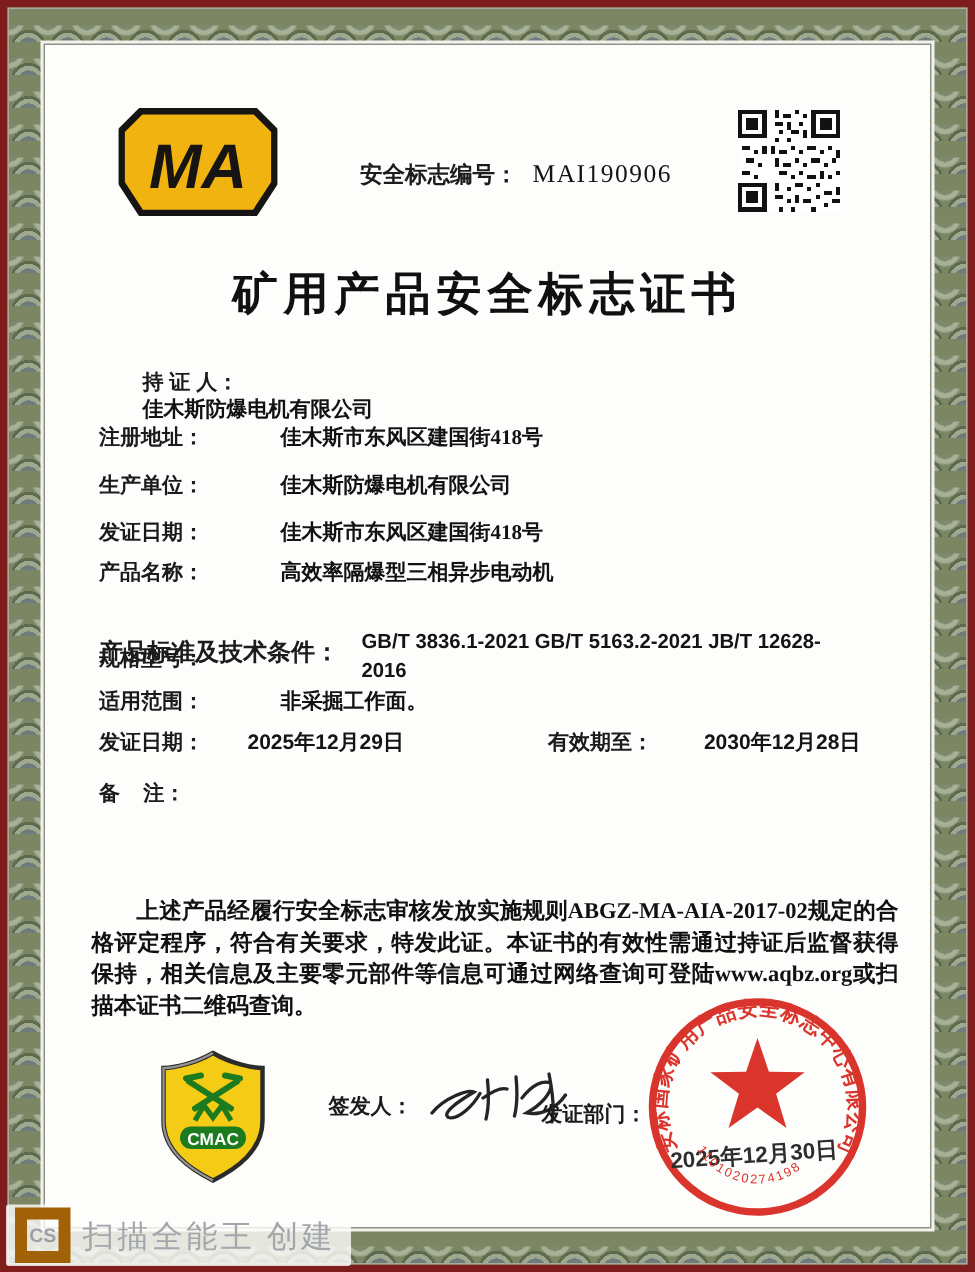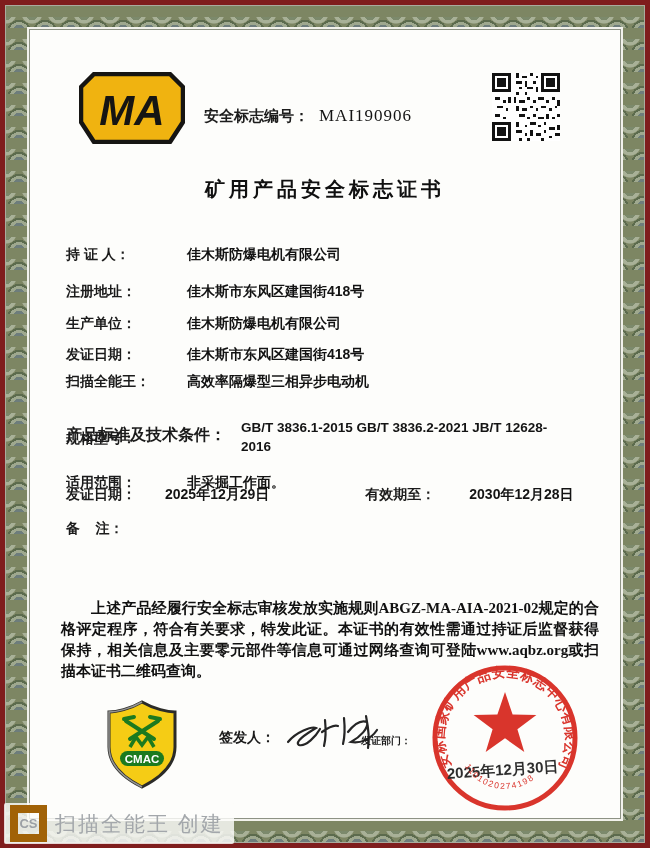--- a/index.html
+++ b/index.html
@@ -15,38 +15,38 @@
       #7d8663;
   }
   .paper{
     position:absolute;inset:29px;
     background:#fdfdfb;
     border:1px solid #8d9284;
     box-shadow:0 0 0 2px #f2f2ec;
   }
   .abs{position:absolute;}
   
-  .mark-row{position:absolute;left:174px;top:76px;width:280px;display:flex;align-items:baseline;gap:10px;}
+  .mark-row{position:absolute;left:174px;top:76px;width:280px;display:flex;align-items:baseline;justify-content:center;gap:10px;}
   .mark-label{font-family:"Liberation Sans",sans-serif;font-weight:bold;font-size:15px;color:#1c1c1c;}
   .mark-number{font-family:"Liberation Serif",serif;font-size:17px;color:#141414;letter-spacing:1px;}
   .cert-title{position:absolute;left:0;top:146px;width:100%;text-align:center;
-    font-family:"Liberation Serif",serif;font-weight:900;font-size:20px;color:#101010;letter-spacing:4px;}
+    font-family:"Liberation Serif",serif;font-weight:900;font-size:30px;color:#101010;letter-spacing:4px;}
   
   .frow{position:absolute;left:36px;display:flex;align-items:baseline;}
   .flabel{font-family:"Liberation Sans",sans-serif;font-weight:bold;font-size:14px;color:#1b1b1b;width:92px;flex:none;white-space:pre;}
-  .fvalue{font-family:Liberation Sans, sans-serif;font-weight:bold;font-size:14px;color:#121212;margin-left:29px;white-space:pre;}
+  .fvalue{font-family:Liberation Serif, serif;font-weight:bold;font-size:14px;color:#121212;margin-left:29px;white-space:pre;}
   .std-label{position:absolute;left:36px;top:395px;font-family:"Liberation Sans",sans-serif;font-weight:bold;font-size:16px;color:#1b1b1b;}
   .std-value{position:absolute;left:211px;top:388px;width:334px;font-family:"Liberation Sans",sans-serif;font-weight:bold;font-size:13.5px;line-height:19px;color:#141414;}
   .date-label{font-family:"Liberation Sans",sans-serif;font-weight:bold;font-size:14px;color:#1b1b1b;}
   .date-value{font-family:"Liberation Sans",sans-serif;font-weight:bold;font-size:14px;color:#141414;}
   .statement{position:absolute;left:31px;top:568px;width:538px;
     font-family:"Liberation Serif",serif;font-weight:bold;font-size:15px;line-height:21px;color:#111;
     text-indent:2em;text-align:justify;}
   .sig-label{position:absolute;left:189px;top:699px;font-family:"Liberation Sans",sans-serif;font-weight:bold;font-size:14px;color:#1b1b1b;}
-  .dept-label{position:absolute;left:331px;top:704px;font-family:Liberation Sans, sans-serif;font-weight:bold;font-size:10px;color:#1b1b1b;}
+  .dept-label{position:absolute;left:331px;top:704px;font-family:Liberation Sans, sans-serif;font-weight:bold;font-size:14px;color:#1b1b1b;}
   .seal-wrap{position:absolute;left:400px;top:633px;width:150px;height:150px;mix-blend-mode:multiply;opacity:.93;}
   
   .watermark{position:absolute;left:4px;top:803px;display:flex;align-items:center;gap:8px;
     background:rgba(252,252,250,.82);padding:2px 10px 2px 6px;border-radius:2px;}
   .cs-box{width:21px;height:21px;border:8px solid #a16207;color:#9ba0a5;
     font-family:"Liberation Sans",sans-serif;font-weight:bold;font-size:13px;display:flex;align-items:center;justify-content:center;}
   .wm-text{font-family:"Liberation Sans",sans-serif;font-size:21px;color:#a3a7ab;letter-spacing:2px;}
 </style>
 </head>
 <body>
@@ -73,65 +73,65 @@
         <path fill-rule="evenodd" d="M18,0h7v7h-7zM19,1v5h5v-5z"></path>
           <rect x="20" y="2" width="3" height="3"></rect>
         <path fill-rule="evenodd" d="M0,18h7v7h-7zM1,19v5h5v-5z"></path>
           <rect x="2" y="20" width="3" height="3"></rect>
         <path d="M9,0h1v2h-1zM11,1h2v1h-2zM14,0h1v1h-1zM16,1h1v1h-1zM9,3h2v1h-2zM12,3h1v2h-1zM15,3h1v1h-1zM10,5h1v1h-1zM13,5h2v1h-2zM16,5h1v2h-1zM9,7h1v1h-1zM12,7h1v1h-1zM1,9h2v1h-2zM4,10h1v1h-1zM6,9h1v2h-1zM2,12h2v1h-2zM5,13h1v1h-1zM1,15h2v1h-2zM4,16h1v1h-1zM8,9h1v2h-1zM10,10h2v1h-2zM13,9h1v1h-1zM15,10h1v1h-1zM17,9h2v1h-2zM20,10h1v1h-1zM22,9h1v1h-1zM24,10h1v2h-1zM9,12h1v2h-1zM11,13h2v1h-2zM14,12h1v1h-1zM16,13h1v1h-1zM18,12h2v1h-2zM21,13h1v1h-1zM23,12h1v1h-1zM10,15h2v1h-2zM13,16h1v1h-1zM15,15h1v1h-1zM17,16h2v1h-2zM20,15h1v2h-1zM22,16h1v1h-1zM24,15h1v1h-1zM9,18h1v2h-1zM12,19h1v1h-1zM14,18h2v1h-2zM17,19h1v1h-1zM19,18h1v1h-1zM21,20h2v1h-2zM24,19h1v2h-1zM9,21h2v1h-2zM12,22h1v1h-1zM14,21h1v2h-1zM16,22h2v1h-2zM19,21h1v1h-1zM21,23h1v1h-1zM23,22h2v1h-2zM10,24h1v1h-1zM13,24h1v1h-1zM18,24h1v1h-1z"></path>
       </g>
     </svg>
 
     <div class="cert-title">矿用产品安全标志证书</div>
 
-    <div class="frow" style="top:216px;">
+    <div class="frow" style="top:216px;flex-direction:column;">
       <span class="flabel">持 证 人：</span>
       <span class="fvalue">佳木斯防爆电机有限公司</span>
     </div>
     <div class="frow" style="top:253px;">
       <span class="flabel">注册地址：</span>
       <span class="fvalue">佳木斯市东风区建国街418号</span>
     </div>
     <div class="frow" style="top:285px;">
       <span class="flabel">生产单位：</span>
       <span class="fvalue">佳木斯防爆电机有限公司</span>
     </div>
     <div class="frow" style="top:316px;">
       <span class="flabel">发证日期：</span>
       <span class="fvalue">佳木斯市东风区建国街418号</span>
     </div>
     <div class="frow" style="top:343px;">
-      <span class="flabel">扫描全能王：</span>
+      <span class="flabel">产品名称：</span>
       <span class="fvalue">高效率隔爆型三相异步电动机</span>
     </div>
     <div class="frow" style="top:369px;margin-top:31px;">
       <span class="flabel">规格型号：</span>
     </div>
 
     <div class="std-label">产品标准及技术条件：</div>
-    <div class="std-value">GB/T 3836.1-2015 GB/T 3836.2-2021 JB/T 12628-2016</div>
+    <div class="std-value">GB/T 3836.1-2021 GB/T 5163.2-2021 JB/T 12628-2016</div>
 
-    <div class="frow" style="top:444px;">
+    <div class="frow" style="top:429px;">
       <span class="flabel">适用范围：</span>
       <span class="fvalue">非采掘工作面。</span>
     </div>
 
     <div class="abs" style="left:36px;top:456px;width:560px;display:flex;align-items:flex-end;">
       <span class="date-label">发证日期：</span>
       <span class="date-value" style="margin-left:29px;">2025年12月29日</span>
       <span class="date-label" style="margin-left:96px;">有效期至：</span>
       <span class="date-value" style="margin-left:34px;">2030年12月28日</span>
     </div>
 
     <div class="frow" style="top:490px;">
       <span class="flabel">备    注：</span>
       <span class="fvalue"></span>
     </div>
 
-    <div class="statement">上述产品经履行安全标志审核发放实施规则ABGZ-MA-AIA-2021-02规定的合格评定程序，符合有关要求，特发此证。本证书的有效性需通过持证后监督获得保持，相关信息及主要零元部件等信息可通过网络查询可登陆www.aqbz.org或扫描本证书二维码查询。</div>
+    <div class="statement">上述产品经履行安全标志审核发放实施规则ABGZ-MA-AIA-2017-02规定的合格评定程序，符合有关要求，特发此证。本证书的有效性需通过持证后监督获得保持，相关信息及主要零元部件等信息可通过网络查询可登陆www.aqbz.org或扫描本证书二维码查询。</div>
 
     <svg class="abs" style="left:74px;top:669px;" width="76" height="92" viewBox="0 0 76 92">
       <path d="M38,3 C26,10 12,13 5,13 L5,48 C5,68 22,80 38,88 C54,80 71,68 71,48 L71,13 C64,13 50,10 38,3 Z" fill="#f5cc15" stroke="#2b2b28" stroke-width="3"></path>
       <path d="M38,3 C26,10 12,13 5,13 L5,48 C5,68 22,80 38,88" fill="none" stroke="#ffffff" stroke-opacity="0.5" stroke-width="1.5"></path>
       <g stroke="#1c7a1f" stroke-width="4" stroke-linecap="round">
         <path d="M22,22 L50,40"></path>
         <path d="M54,22 L26,40"></path>
         <path d="M20,20 L30,18"></path>
         <path d="M56,20 L46,18"></path>
       </g>

